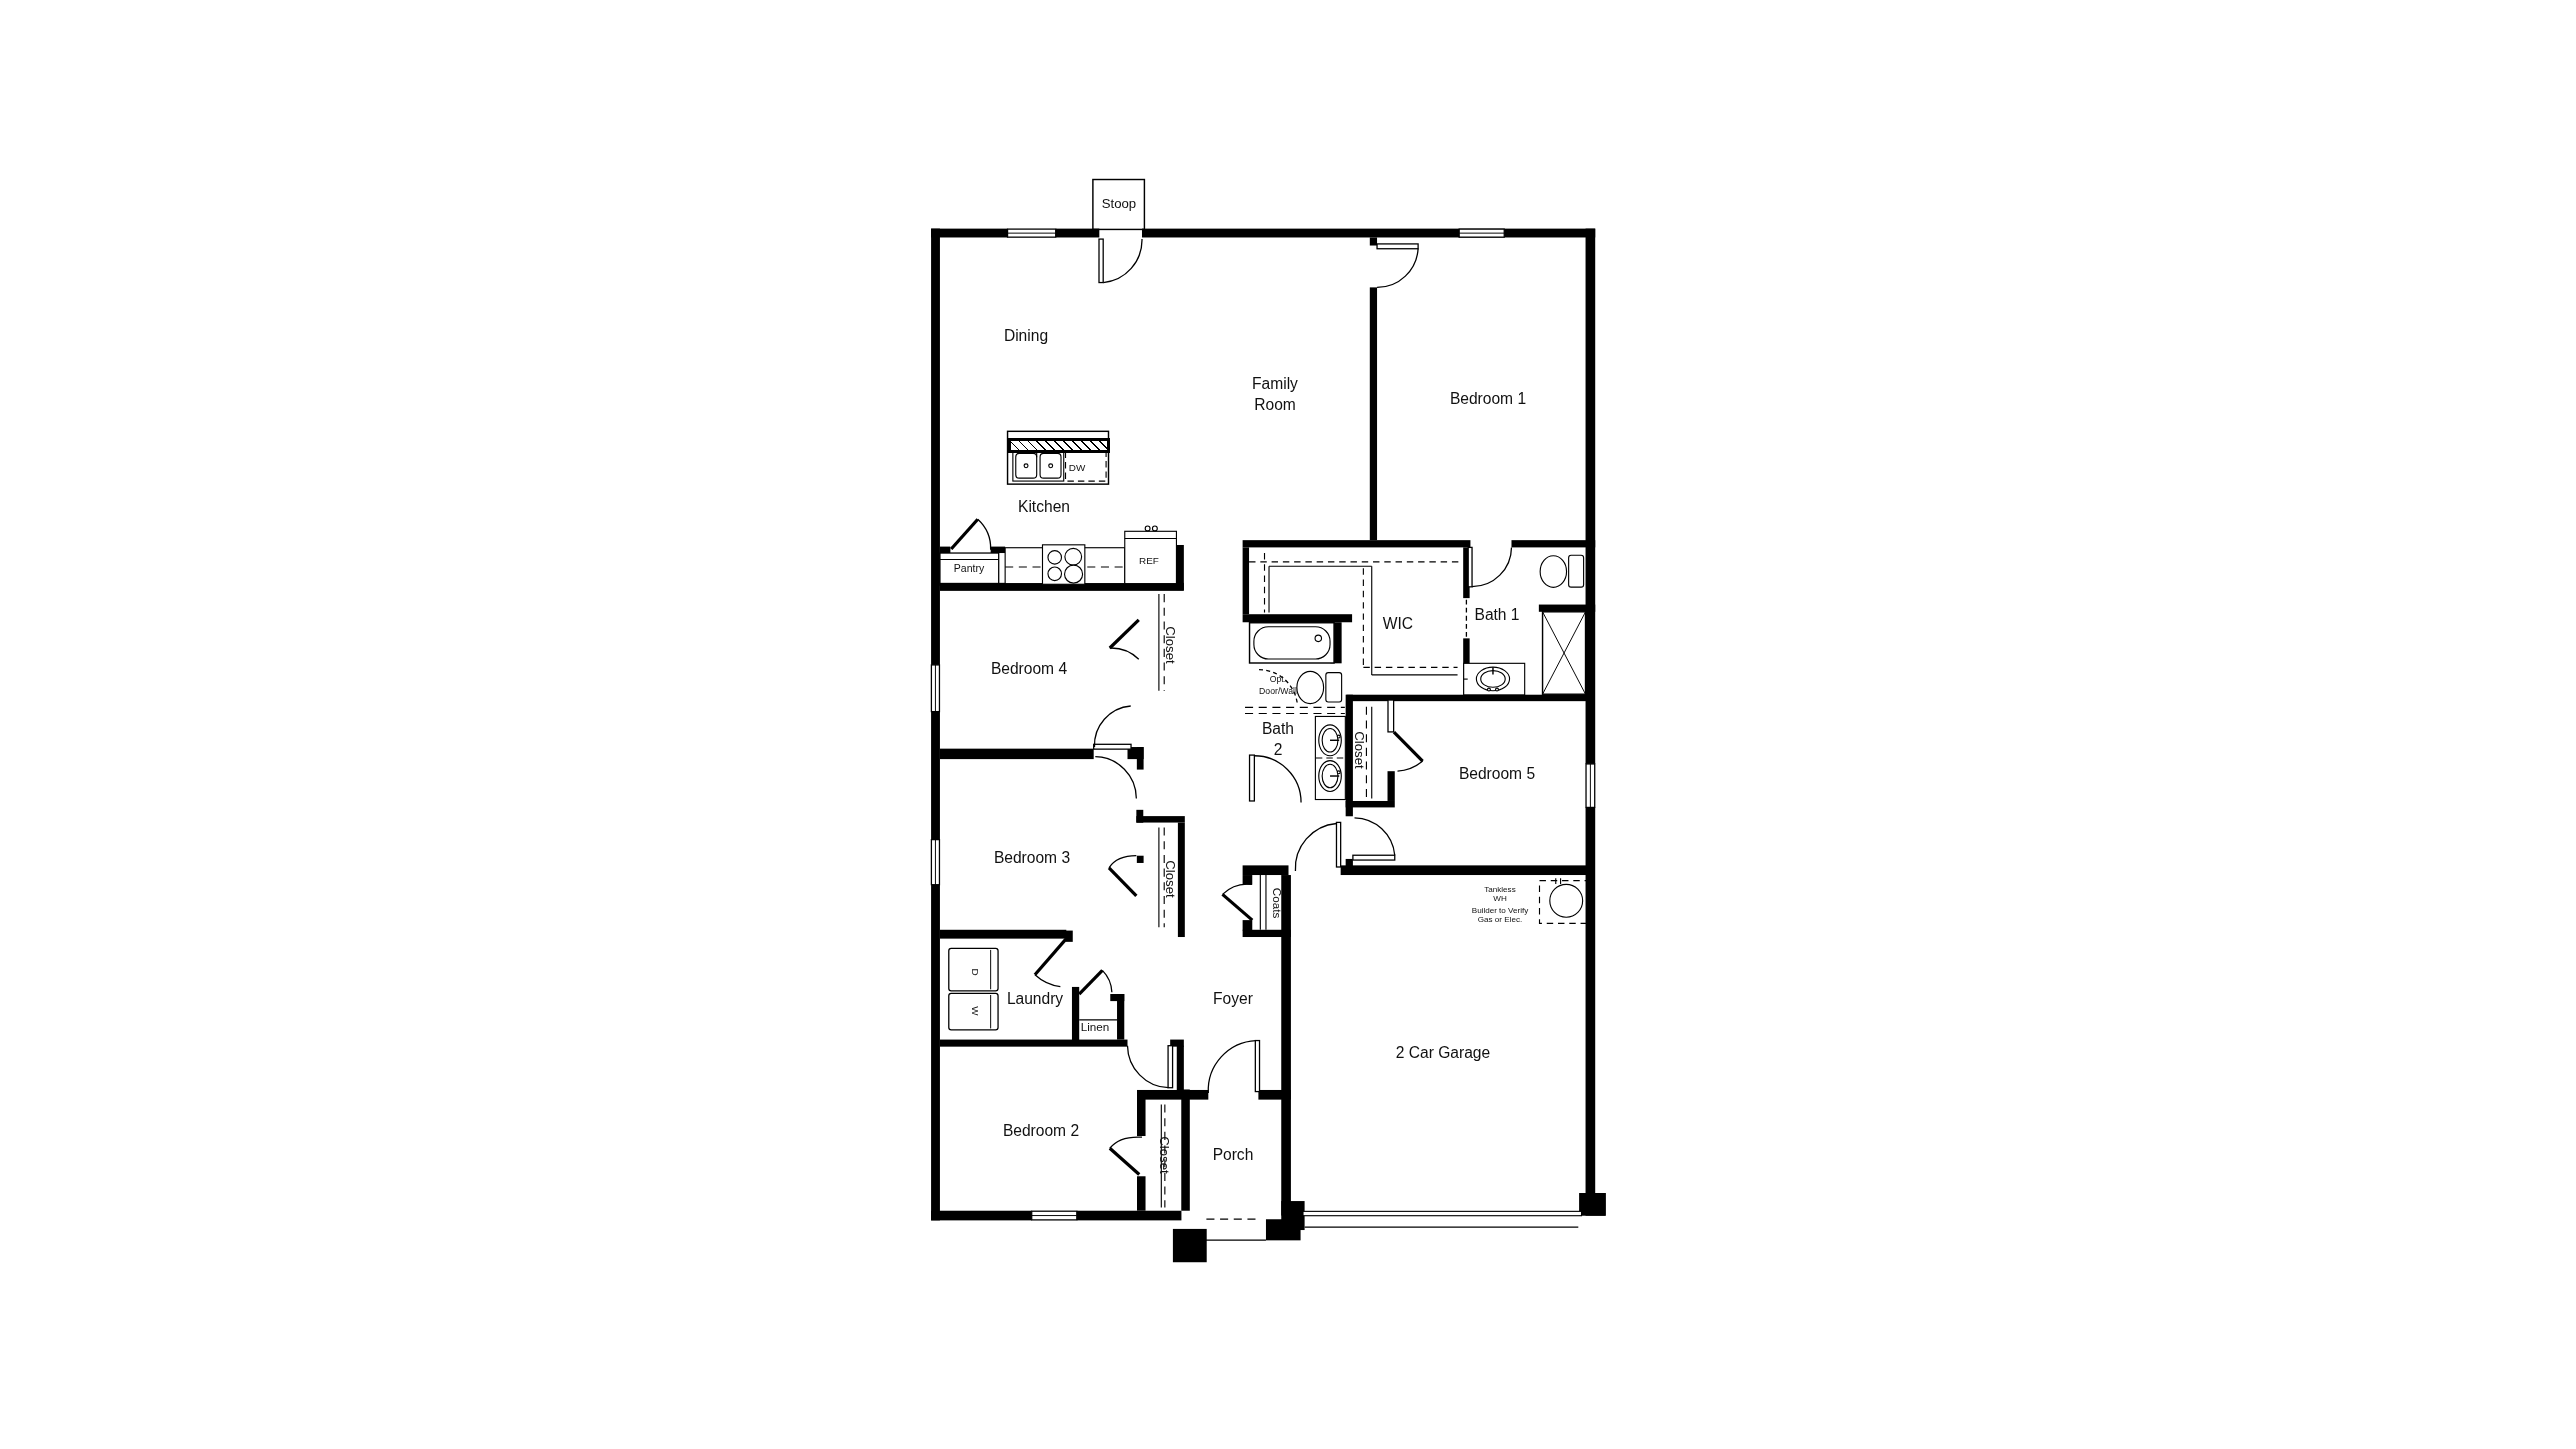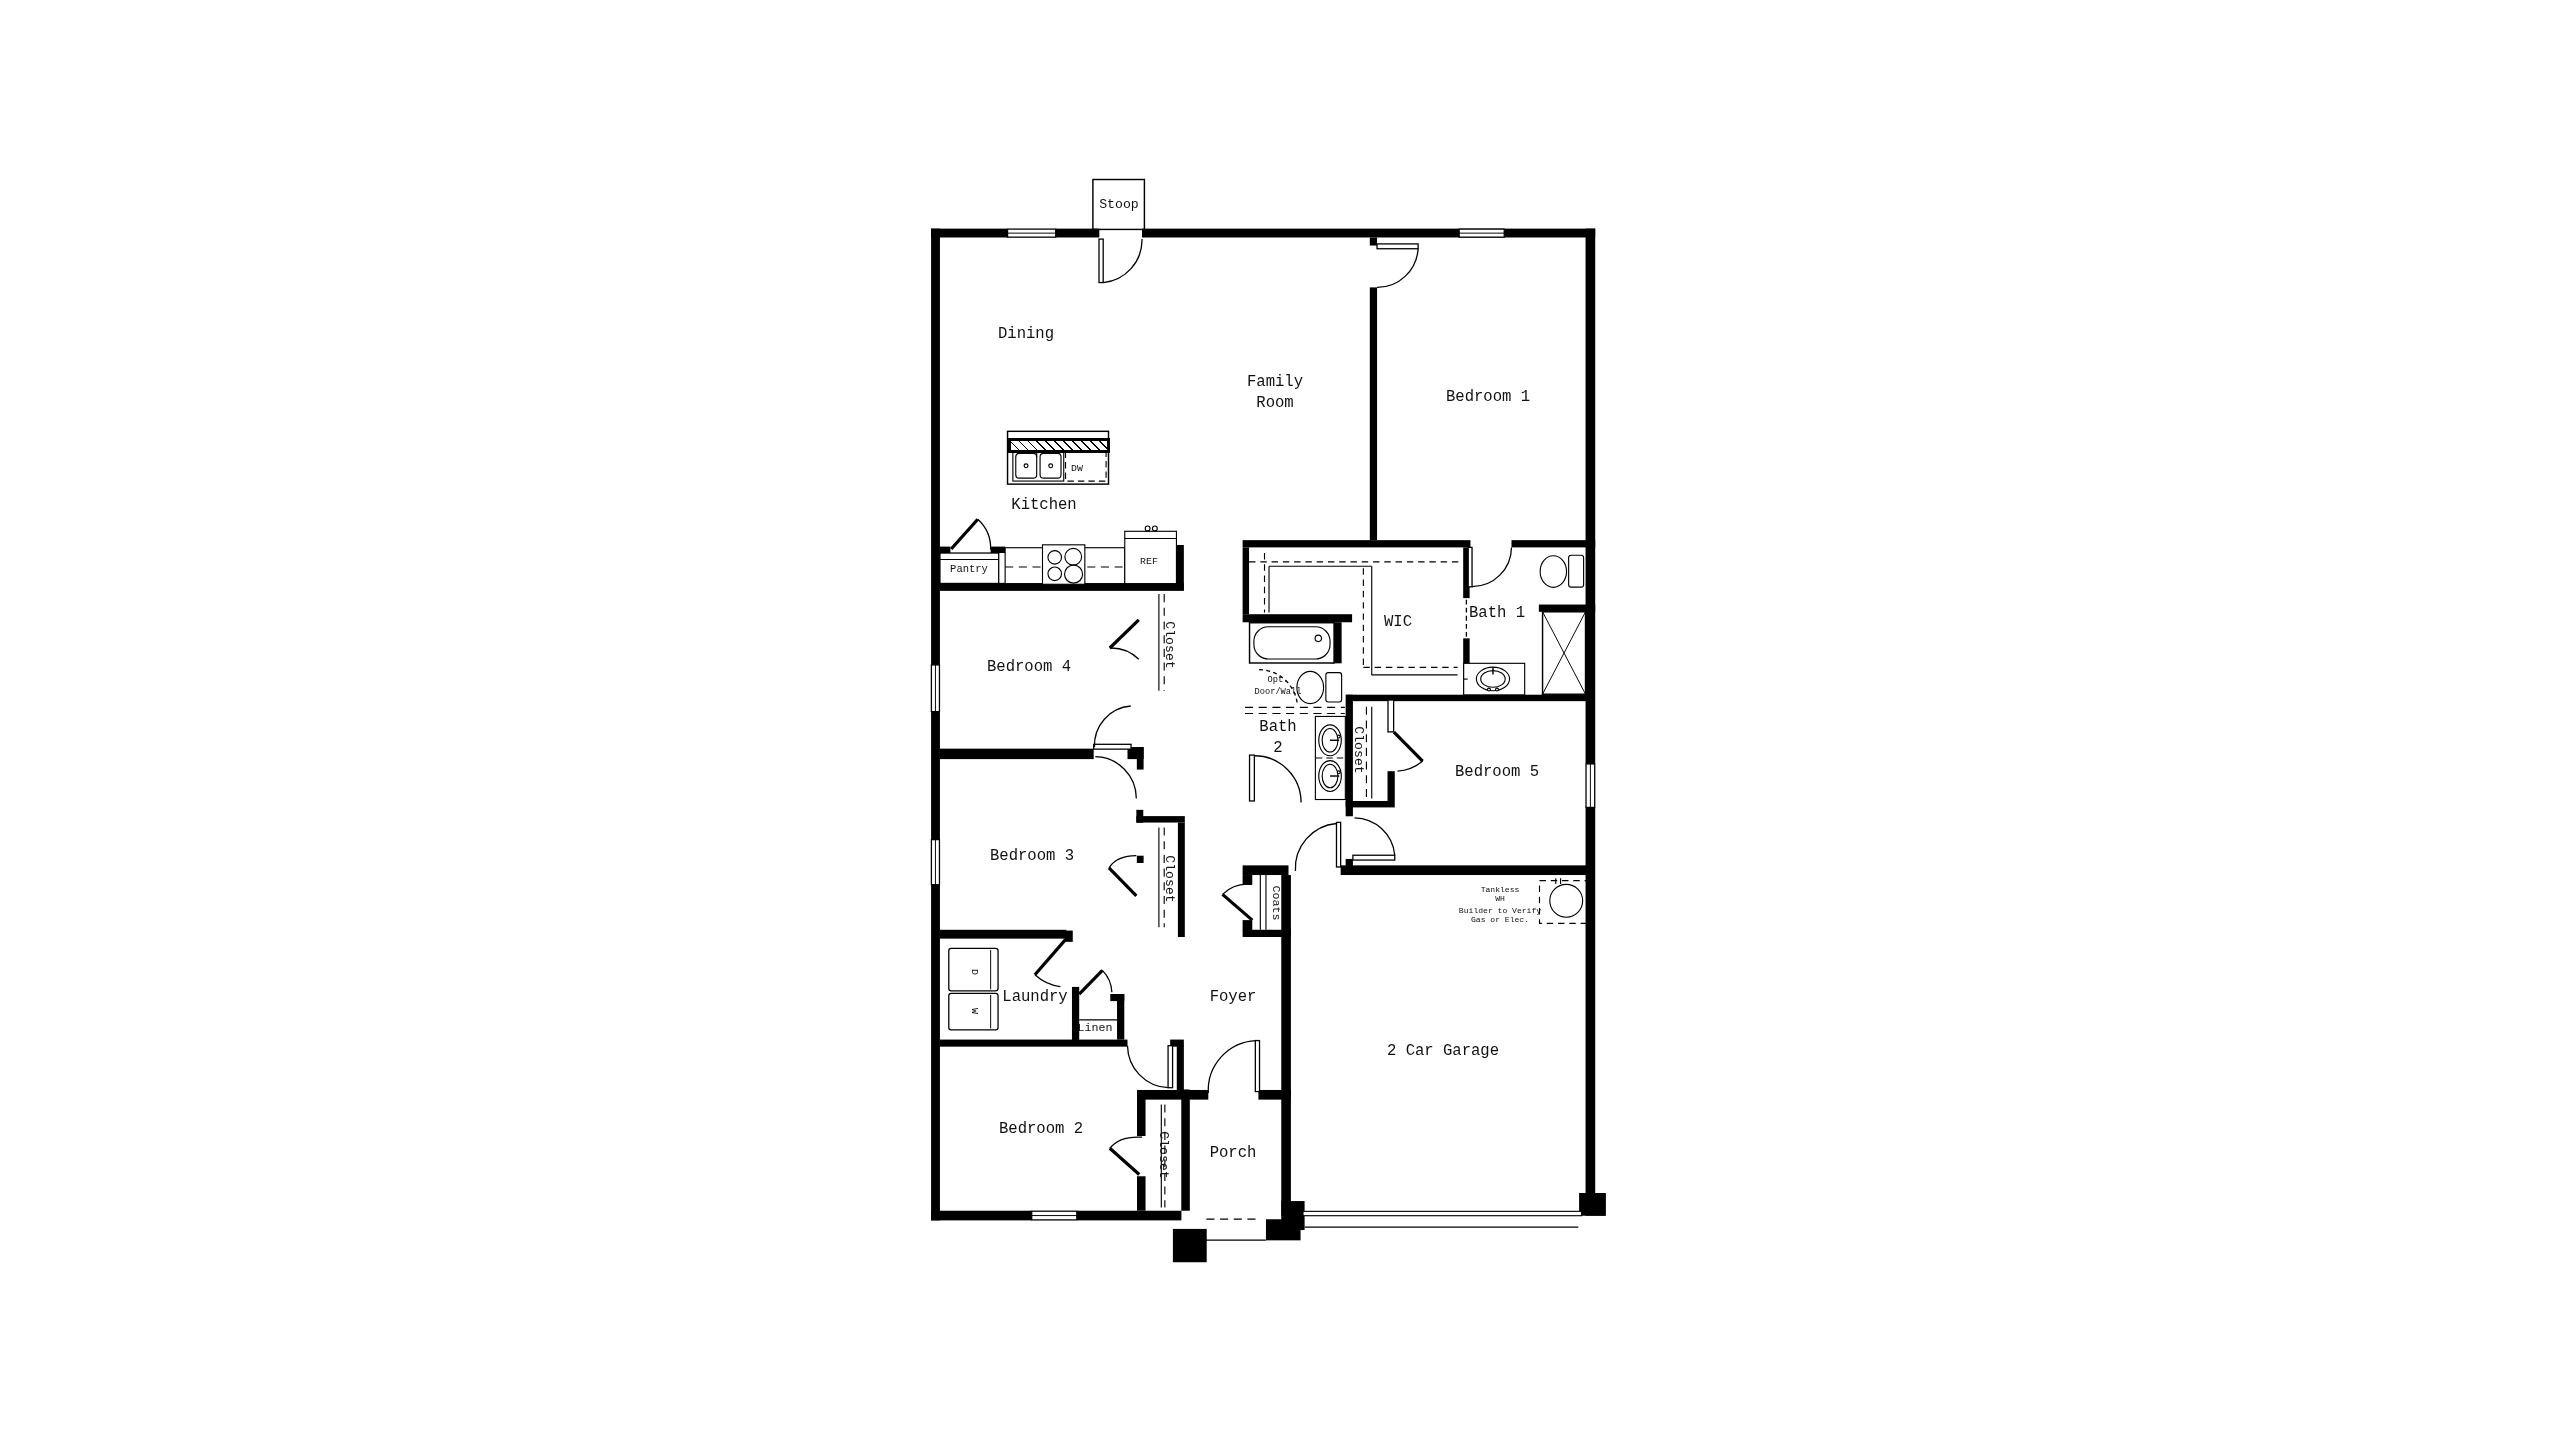--- a/index.html
+++ b/index.html
@@ -1,17 +1,17 @@
 <!DOCTYPE html>
 <html style="font-size:8.6px"><head>
 <meta charset="utf-8">
 <style>
   html,body{margin:0;padding:0;background:#fff;}
   .stage{position:relative;width:2548px;height:1449px;background:#ffffff;overflow:hidden;
-         font-family:Liberation Mono, monospace;}
+         font-family:Liberation Sans, sans-serif;}
   #plan{position:absolute;left:0;top:0;width:859px;height:483px;
         transform:scale(3);transform-origin:0 0;}
   #plan svg{position:absolute;left:0;top:0;}
   .lbl{position:absolute;transform:translate(-50%,-50%);white-space:nowrap;color:#111;
        text-align:center;line-height:1.25;}
   .rot{transform:translate(-50%,-50%) rotate(90deg);}
   .f10{font-size:5.2px;}
   .f8{font-size:4.4px;}
   .f7{font-size:3.9px;}
   .f65{font-size:3.5px;}

